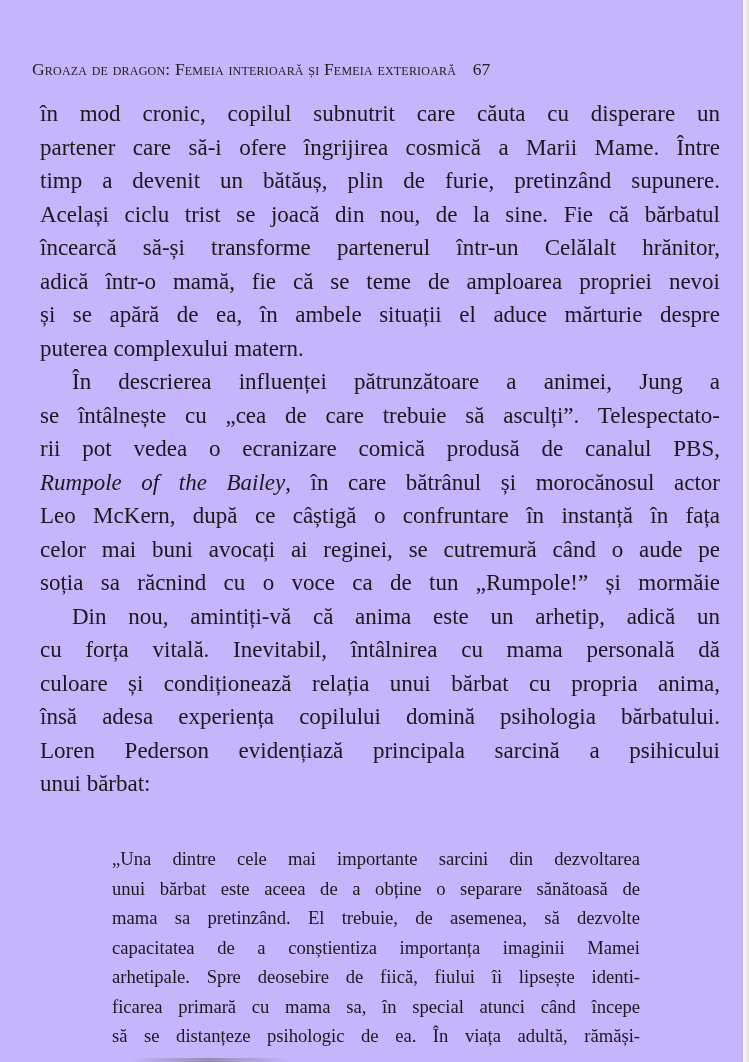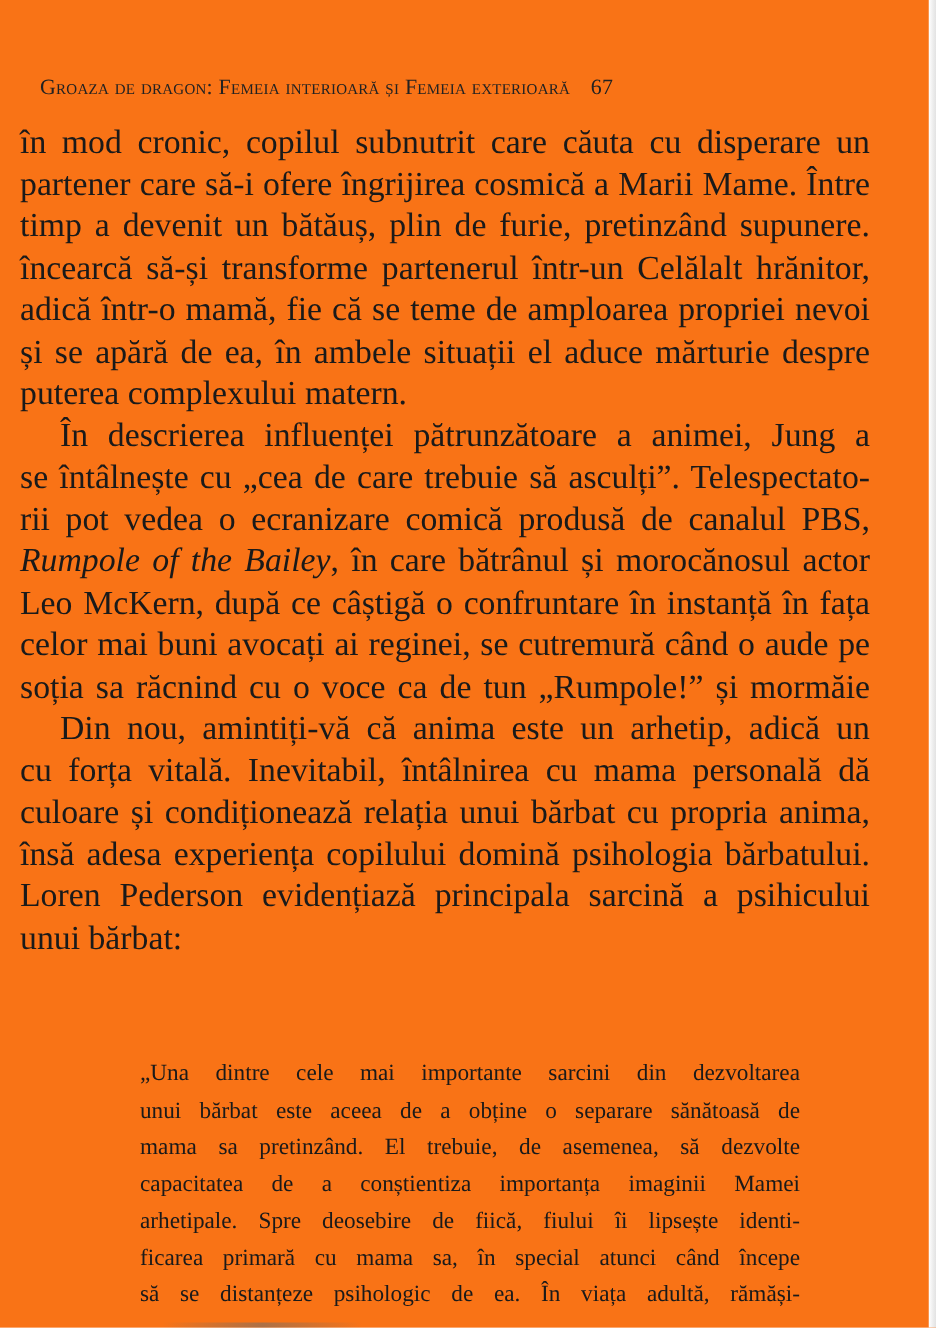--- a/index.html
+++ b/index.html
@@ -13,21 +13,21 @@
       position: relative;
       overflow: hidden;
       font-family: "Liberation Serif", "DejaVu Serif", serif;
       color: #1c1c1c;
     }
     .page {
       position: absolute;
       left: 0; top: 0;
       width: 749px;
       height: 1062px;
-      background: #f97316;
+      background: #c4b5fd;
     }
     .right-edge {
       position: absolute;
       right: 0; top: 0;
       width: 6px;
       height: 1062px;
       background: linear-gradient(to right, #ffffff, #ececec 60%, #e2e2e2);
     }
     .running-head {
       position: absolute;
@@ -39,24 +39,24 @@
       letter-spacing: 0.2px;
       white-space: nowrap;
       color: #222;
     }
     .running-head .page-number {
       margin-left: 12px;
       font-variant: normal;
     }
     .body-text {
       position: absolute;
-      left: 16px;
+      left: 40px;
       top: 97px;
       width: 680px;
-      font-size: 27px;
+      font-size: 23px;
       line-height: 33.5px;
       text-align: justify;
       color: #1a1a1a;
     }
     .body-text p {
       margin: 0;
       text-align: justify;
       text-align-last: left;
     }
     .line {
@@ -102,20 +102,21 @@
   <div class="running-head">
     <span>Groaza de dragon: Femeia interioară și Femeia exterioară</span>
     <span class="page-number">67</span>
   </div>
 
   <div class="body-text">
     <p>
       <span class="line">în mod cronic, copilul subnutrit care căuta cu disperare un</span>
       <span class="line">partener care să-i ofere îngrijirea cosmică a Marii Mame. Între</span>
       <span class="line">timp a devenit un bătăuș, plin de furie, pretinzând supunere.</span>
+      <span class="line">Același ciclu trist se joacă din nou, de la sine. Fie că bărbatul</span>
       <span class="line">încearcă să-și transforme partenerul într-un Celălalt hrănitor,</span>
       <span class="line">adică într-o mamă, fie că se teme de amploarea propriei nevoi</span>
       <span class="line">și se apără de ea, în ambele situații el aduce mărturie despre</span>
       <span class="line last">puterea complexului matern.</span>
     </p>
     <p>
       <span class="line" style="padding-left:32px;">În descrierea influenței pătrunzătoare a animei, Jung a</span>
       <span class="line">se întâlnește cu „cea de care trebuie să asculți”. Telespectato-</span>
       <span class="line">rii pot vedea o ecranizare comică produsă de canalul PBS,</span>
       <span class="line"><span class="ital">Rumpole of the Bailey</span><span>, în care bătrânul și morocănosul actor</span></span>

